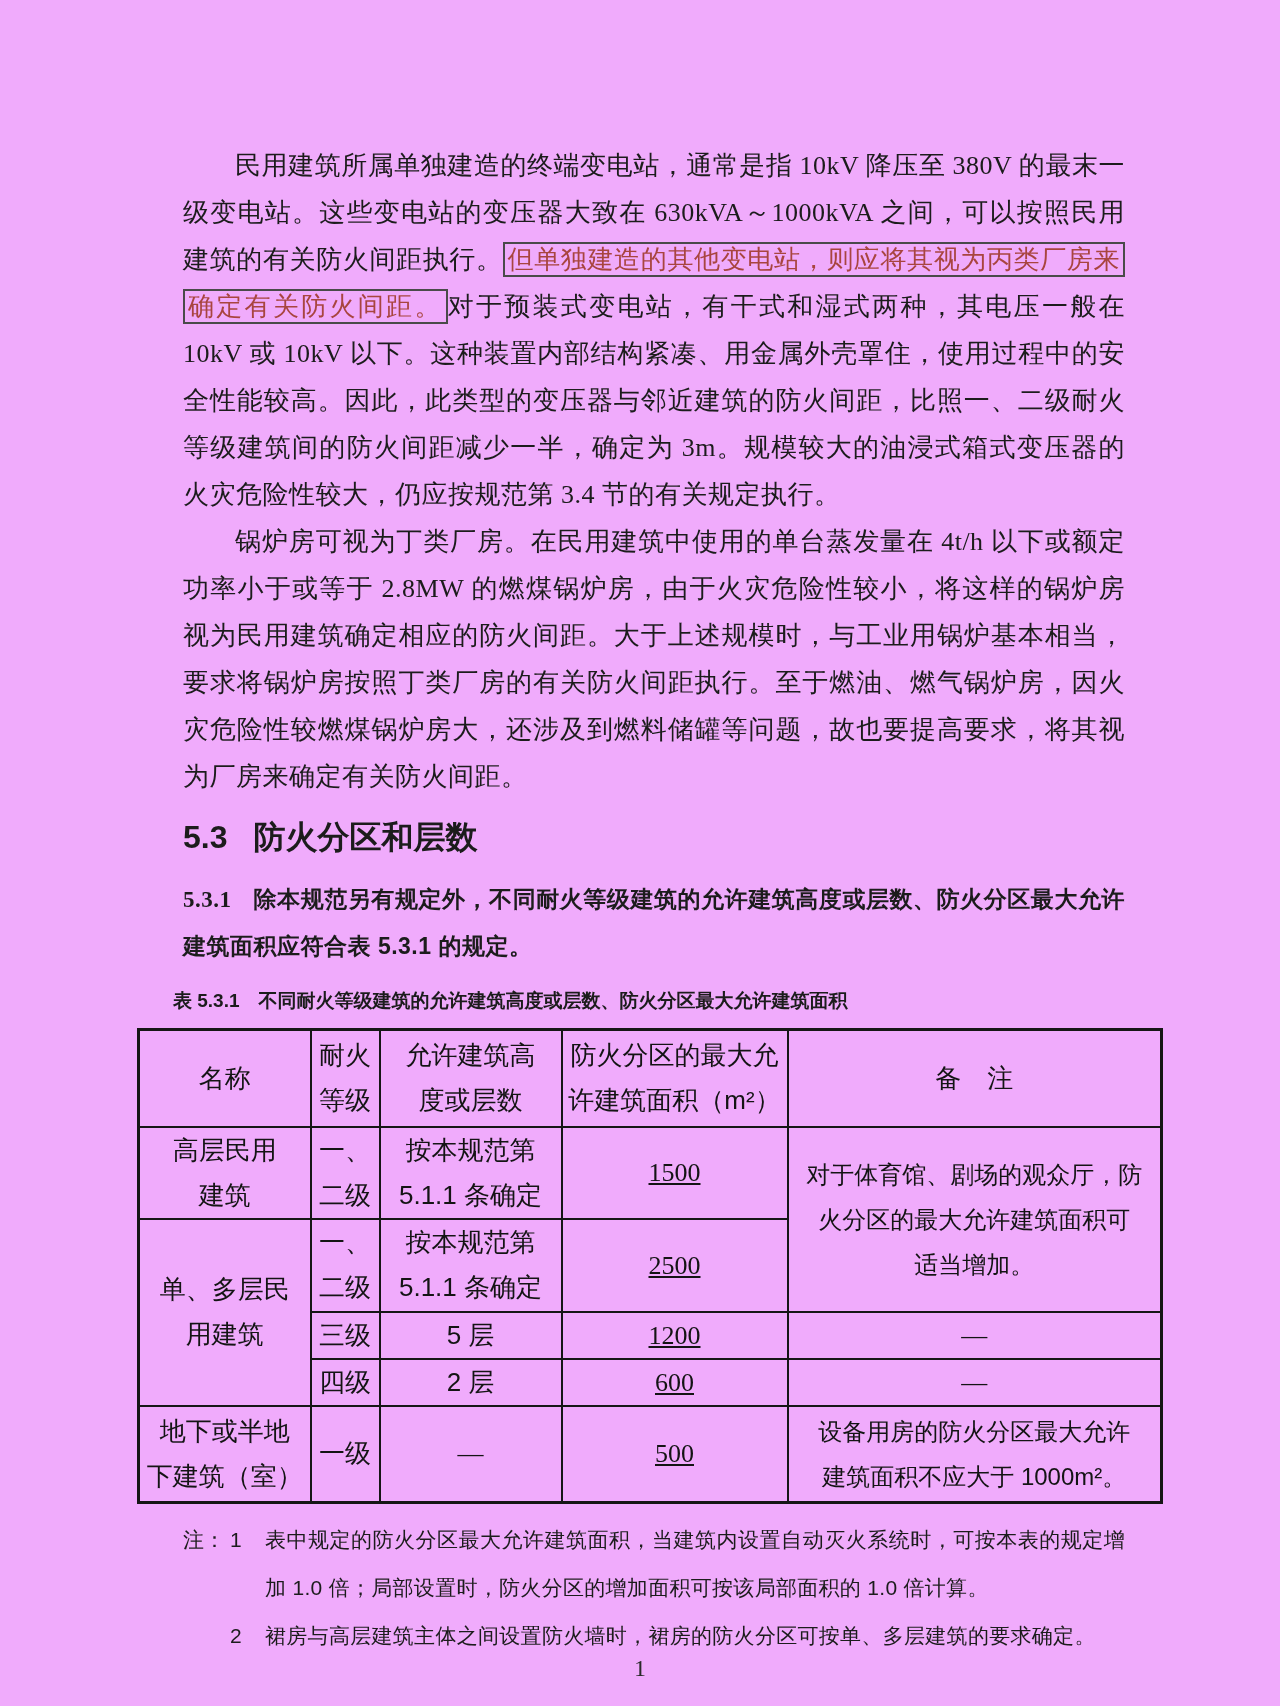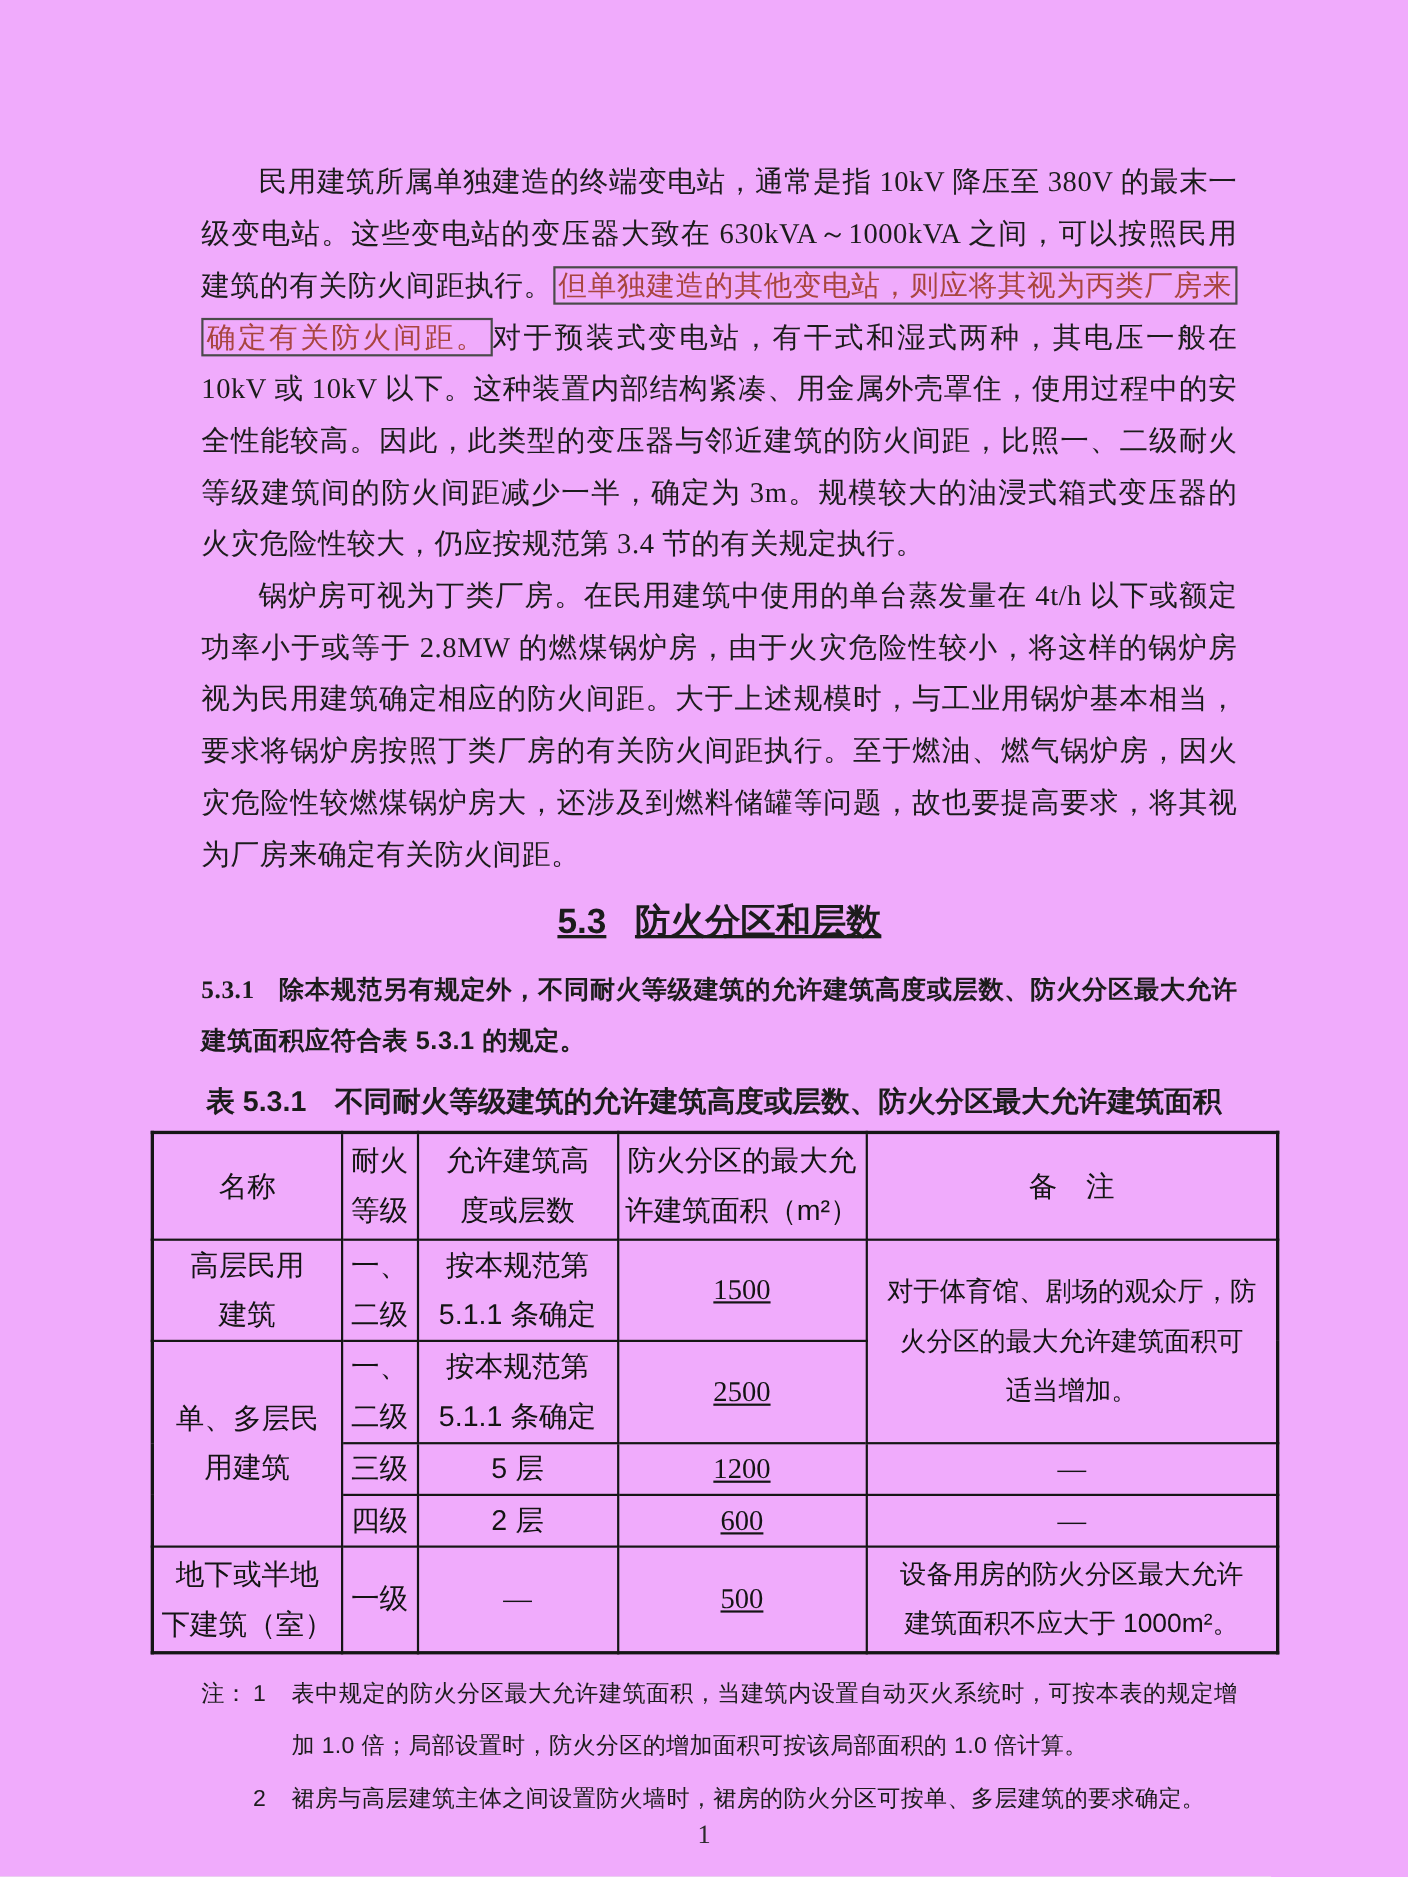--- a/index.html
+++ b/index.html
@@ -29,48 +29,46 @@
   .red-boxed{
     color:#a8453f;
     border:2px solid #4a4a4a;
     padding:1px 3px;
     box-decoration-break:clone;
     -webkit-box-decoration-break:clone;
   }
 
   .section-heading{
     margin:12px 0 14px 0;
-    text-align:center;
+    text-align:left;
     font-family:"Liberation Sans","DejaVu Sans",sans-serif;
     font-size:32px;
     font-weight:bold;
     line-height:50px;
-    text-decoration:underline;
   }
   .section-heading .sec-num{margin-right:26px;}
 
   .clause{
     margin:0;
     font-family:"Liberation Sans","DejaVu Sans",sans-serif;
     font-size:23px;
     font-weight:bold;
     line-height:47px;
     text-align:justify;
     letter-spacing:0.5px;
   }
   .clause .clause-num{margin-right:22px;font-family:"Liberation Serif","DejaVu Serif",serif;}
 
   .table-caption{
     margin:14px 0 10px -10px;
     font-family:"Liberation Sans","DejaVu Sans",sans-serif;
-    font-size:26px;
+    font-size:19px;
     font-weight:bold;
     line-height:34px;
     white-space:pre;
-    text-align:center;
   }
 
   table.fire-table{
     border-collapse:collapse;
     table-layout:fixed;
     width:1023px;
     margin-left:-46px;
     font-family:"Liberation Sans","DejaVu Sans",sans-serif;
     font-size:26px;
     color:#141414;

